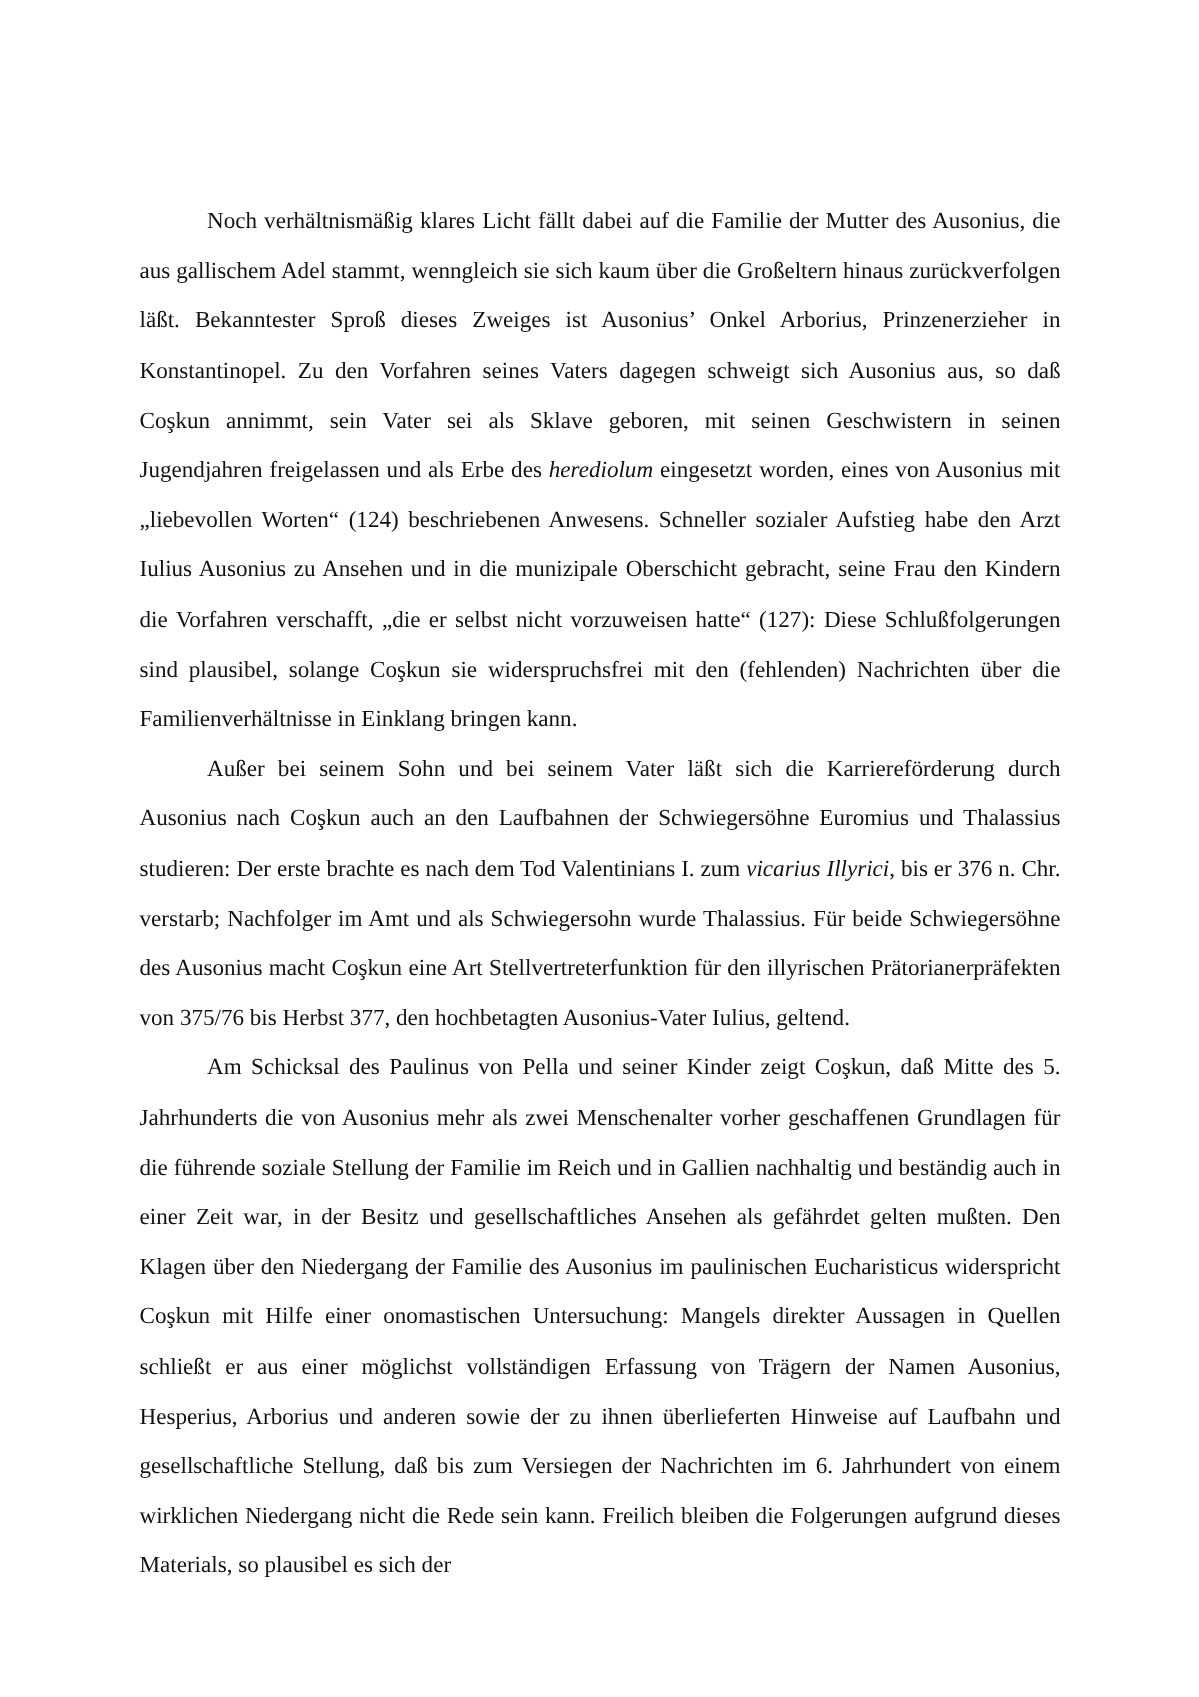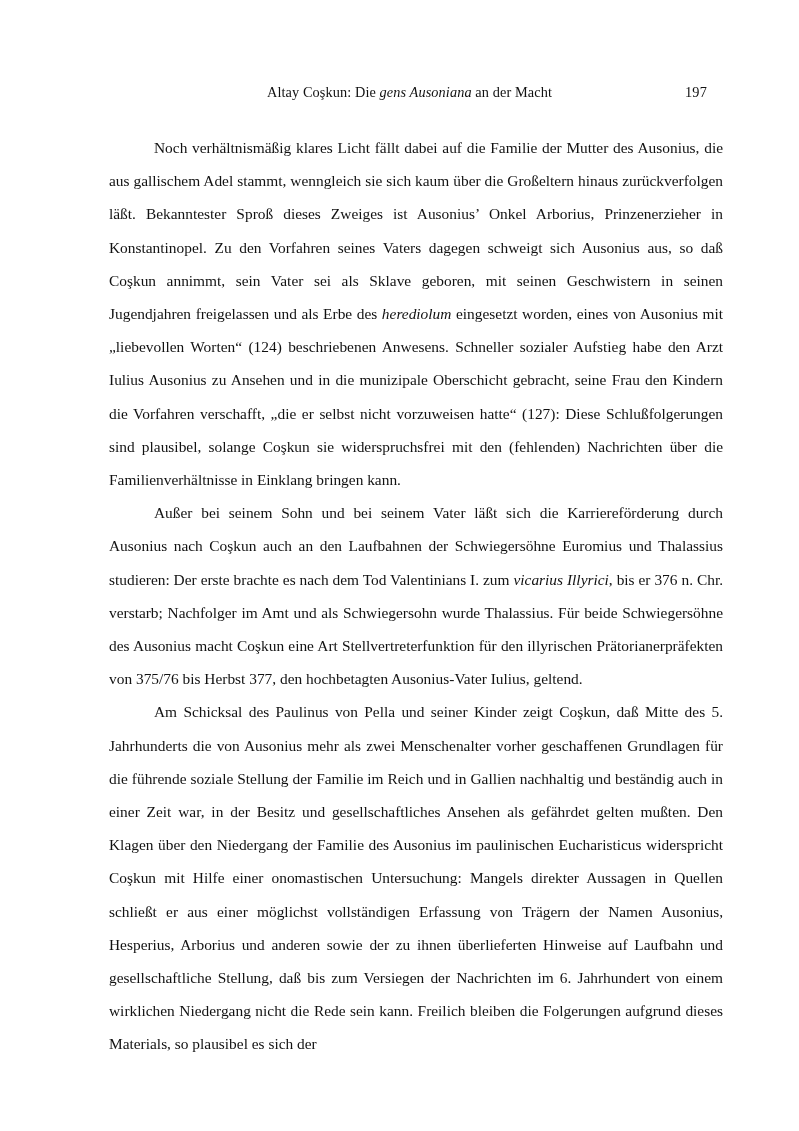--- a/index.html
+++ b/index.html
@@ -43,21 +43,21 @@
   }
   .header-folio {
     margin-left: auto;
     font-size: 14.3px;
     line-height: 18px;
     letter-spacing: 0.2px;
   }
   
   .textblock {
     position: absolute;
-    left: 109px;
+    left: 93px;
     top: 131px;
     width: 614px;
   }
   .para {
     margin: 0;
     font-size: 15.4px;
     line-height: 33.2px;
     text-align: justify;
     text-justify: inter-word;
     text-indent: 45px;
@@ -71,24 +71,20 @@
   
   .para:last-child {
     text-align: justify;
   }
 </style>
 </head>
 <body>
 
 <div class="page">
 
-  <div class="header">
-    <div class="header-title"><span>Altay Coşkun: Die </span><span class="ital">gens Ausoniana</span><span> an der Macht</span></div>
-    <div class="header-folio">197</div>
-  </div>
 
   <div class="textblock">
     <p class="para"><span>Noch verhältnismäßig klares Licht fällt dabei auf die Familie der Mutter des Ausonius, die aus gallischem Adel stammt, wenngleich sie sich kaum über die Großeltern hinaus zurückverfolgen läßt. Bekanntester Sproß dieses Zweiges ist Ausonius’ Onkel Arborius, Prinzenerzieher in Konstantinopel. Zu den Vorfahren seines Vaters dagegen schweigt sich Ausonius aus, so daß Coşkun annimmt, sein Vater sei als Sklave geboren, mit seinen Geschwistern in seinen Jugendjahren freigelassen und als Erbe des </span><span class="ital">herediolum</span><span> eingesetzt worden, eines von Ausonius mit „liebevollen Worten“ (124) beschriebenen Anwesens. Schneller sozialer Aufstieg habe den Arzt Iulius Ausonius zu Ansehen und in die munizipale Oberschicht gebracht, seine Frau den Kindern die Vorfahren verschafft, „die er selbst nicht vorzuweisen hatte“ (127): Diese Schlußfolgerungen sind plausibel, solange Coşkun sie widerspruchsfrei mit den (fehlenden) Nachrichten über die Familienverhältnisse in Einklang bringen kann.</span></p>
     <p class="para"><span>Außer bei seinem Sohn und bei seinem Vater läßt sich die Karriereförderung durch Ausonius nach Coşkun auch an den Laufbahnen der Schwiegersöhne Euromius und Thalassius studieren: Der erste brachte es nach dem Tod Valentinians I. zum </span><span class="ital">vicarius Illyrici</span><span>, bis er 376 n. Chr. verstarb; Nachfolger im Amt und als Schwiegersohn wurde Thalassius. Für beide Schwiegersöhne des Ausonius macht Coşkun eine Art Stellvertreterfunktion für den illyrischen Prätorianerpräfekten von 375/76 bis Herbst 377, den hochbetagten Ausonius-Vater Iulius, geltend.</span></p>
     <p class="para"><span>Am Schicksal des Paulinus von Pella und seiner Kinder zeigt Coşkun, daß Mitte des 5. Jahrhunderts die von Ausonius mehr als zwei Menschenalter vorher geschaffenen Grundlagen für die führende soziale Stellung der Familie im Reich und in Gallien nachhaltig und beständig auch in einer Zeit war, in der Besitz und gesellschaftliches Ansehen als gefährdet gelten mußten. Den Klagen über den Niedergang der Familie des Ausonius im paulinischen Eucharisticus widerspricht Coşkun mit Hilfe einer onomastischen Untersuchung: Mangels direkter Aussagen in Quellen schließt er aus einer möglichst vollständigen Erfassung von Trägern der Namen Ausonius, Hesperius, Arborius und anderen sowie der zu ihnen überlieferten Hinweise auf Laufbahn und gesellschaftliche Stellung, daß bis zum Versiegen der Nachrichten im 6. Jahrhundert von einem wirklichen Niedergang nicht die Rede sein kann. Freilich bleiben die Folgerungen aufgrund dieses Materials, so plausibel es sich der</span></p>
   </div>
 
 </div>
 
 </body></html>

